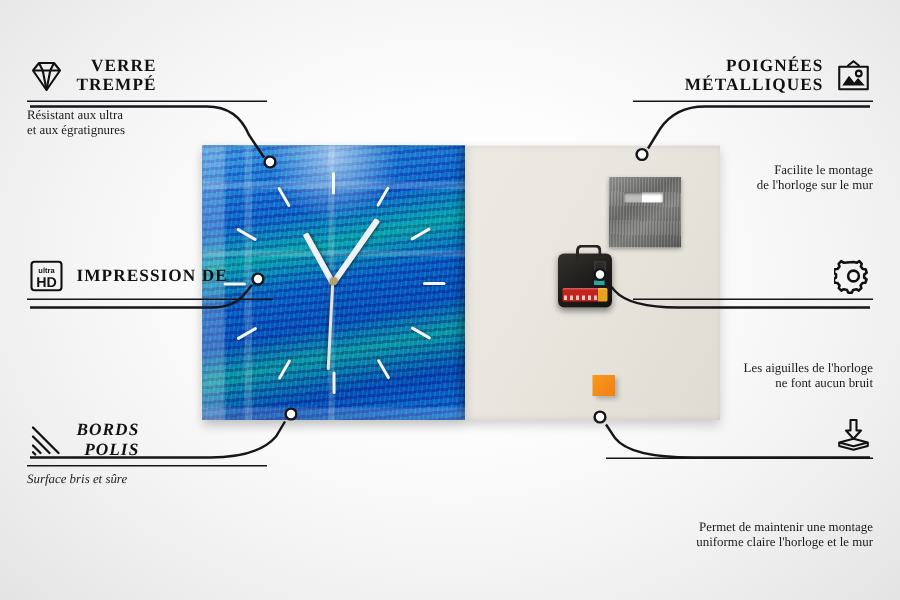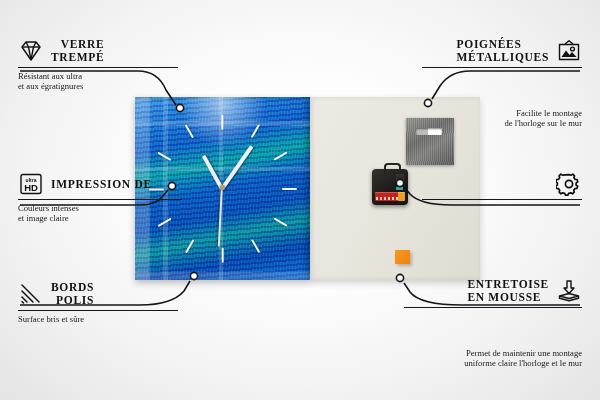--- a/index.html
+++ b/index.html
@@ -88,21 +88,21 @@
 
   
   .feat{position:absolute;}
   .feat .row{display:flex;align-items:center;gap:7px;}
   .feat.right .row{justify-content:flex-end;}
   .title{
     font-family:"Liberation Serif",serif;font-weight:bold;color:#111;
     font-size:11.5px;letter-spacing:.7px;line-height:13px;text-transform:uppercase;
   }
   .feat.left .title{text-align:right;}
-  .feat.right .title{}
+  .feat.right .title{text-align:right;}
   .rule{height:0;border-top:1.6px solid #15151a;margin-top:3px;}
   .desc{
     font-family:"Liberation Serif",serif;color:#1a1a1a;font-size:8.6px;line-height:10.4px;
     margin-top:3px;
   }
   .feat.right .desc{text-align:right;margin-top:40px;}
   .ico{width:26px;height:24px;flex:0 0 26px;display:block;}
   .ico svg{display:block;width:26px;height:24px;}
 
   
@@ -211,27 +211,23 @@
           <rect x="3" y="2.5" width="20" height="19" rx="2" fill="none" stroke="#111" stroke-width="1.4"></rect>
           <text x="13" y="10" font-family="Liberation Sans, sans-serif" font-size="5" font-weight="bold" text-anchor="middle" fill="#111">ultra</text>
           <text x="13" y="19" font-family="Liberation Sans, sans-serif" font-size="9.5" font-weight="bold" text-anchor="middle" fill="#111">HD</text>
         </svg>
       </span>
       <span class="title">
         <span>IMPRESSION DE</span><br>
       </span>
     </div>
     <div class="rule"></div>
-    <div class="desc">
-      <span>Couleurs intenses</span><br>
-      <span>et image claire</span>
-    </div>
-  </div>
-
-  <div class="feat left" style="left:18px;top:281px;width:160px;">
+  </div>
+
+  <div class="feat left" style="left:18px;top:281px;width:160px;font-style:italic;">
     <div class="row">
       <span class="ico">
         <svg viewBox="0 0 26 24">
             <g stroke="#111" stroke-width="1.5" stroke-linecap="round">
           <line x1="4" y1="3" x2="21" y2="20"></line>
               <line x1="4" y1="9" x2="15" y2="20"></line>
           <line x1="4" y1="15" x2="9" y2="20"></line>
               <line x1="4" y1="19.5" x2="5.5" y2="21"></line>
         </g>
           </svg>
@@ -274,28 +270,28 @@
   <div class="feat right" style="left:422px;top:172px;width:160px;">
     <div class="row">
       <span class="ico">
         <svg viewBox="0 0 26 24">
           <path fill="none" stroke="#111" stroke-width="1.7" stroke-linejoin="round" d="M13 2.6 l2.3 .5 1.6 -1.0 1.6 1.8 -0.6 1.8 1.3 1.7 1.9 .1 .7 2.3 -1.6 1.1 -0.1 2.2 1.6 1.1 -0.8 2.3 -1.9 .1 -1.3 1.7 .5 1.8 -1.7 1.7 -1.6 -1.0 -2.2 .5 -0.8 1.8 -2.4 0 -0.8 -1.8 -2.2 -0.5 -1.6 1.0 -1.7 -1.7 .5 -1.8 -1.3 -1.7 -1.9 -0.1 -0.8 -2.3 1.6 -1.1 .1 -2.2 -1.6 -1.1 .7 -2.3 1.9 -0.1 1.3 -1.7 -0.6 -1.8 1.7 -1.8 1.6 1.0 Z"></path>
           <circle cx="13" cy="12" r="3.6" fill="none" stroke="#111" stroke-width="1.7"></circle>
         </svg>
       </span>
     </div>
     <div class="rule"></div>
+    <div class="desc">
+      <span>Les aiguilles de l'horloge</span><br>
+      <span>ne font aucun bruit</span>
+    </div>
   </div>
 
   <div class="feat right" style="left:404px;top:278px;width:178px;">
     <div class="row">
-      <span class="title">
-        <span>ENTRETOISE</span><br>
-        <span>EN MOUSSE</span>
-      </span>
       <span class="ico">
         <svg viewBox="0 0 26 24">
             <g fill="none" stroke="#111" stroke-width="1.4" stroke-linejoin="round">
           <path d="M11 2 H15 V9 H18 L13 14.5 L8 9 H11 Z"></path>
           <path d="M13 14.5 L3.5 17 L13 19.5 L22.5 17 Z"></path>
           <path d="M3.5 17 V19.3 L13 21.8 L22.5 19.3 V17"></path>
         </g>
           </svg>
       </span>
     </div>

